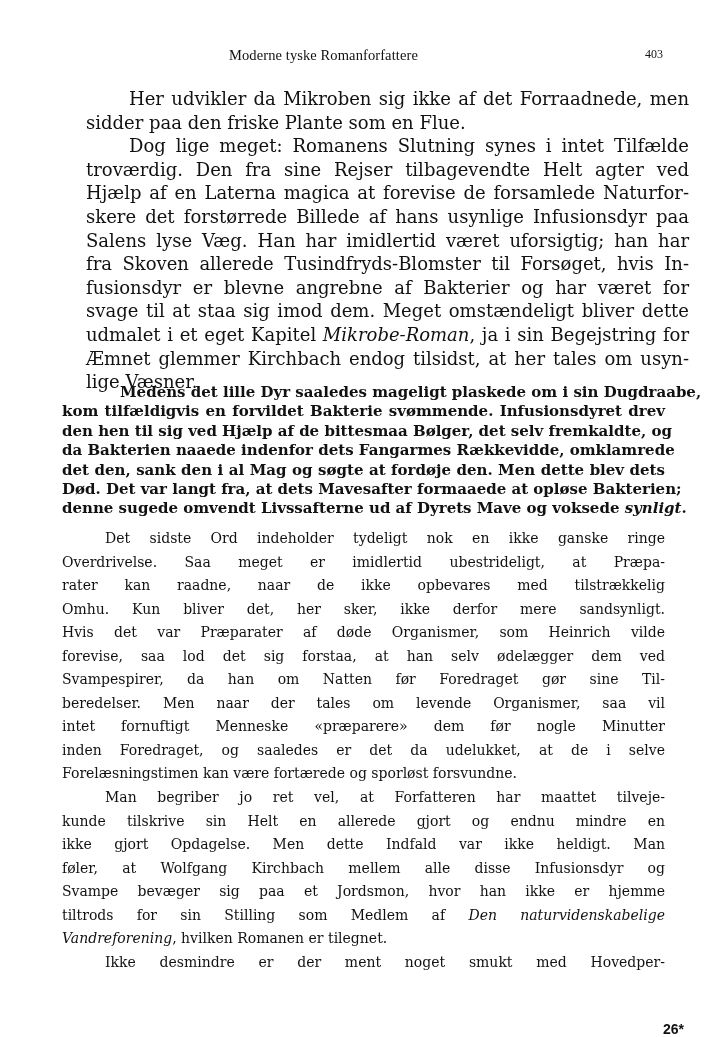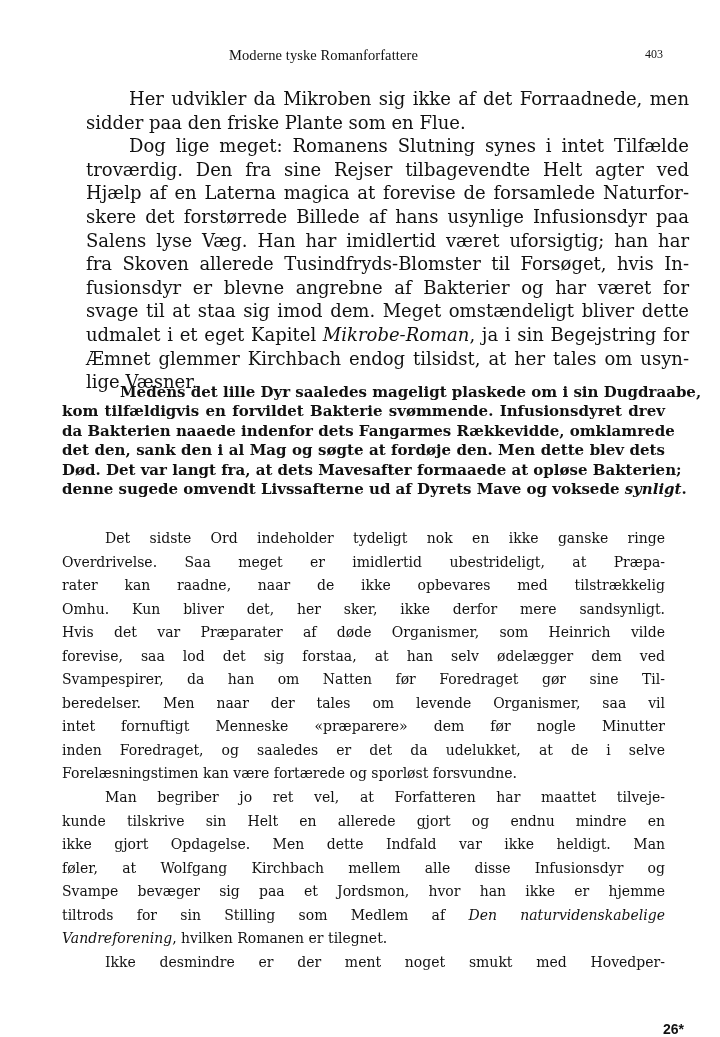--- a/index.html
+++ b/index.html
@@ -123,20 +123,21 @@
     <span class="line">fusionsdyr er blevne angrebne af Bakterier og har været for</span>
     <span class="line">svage til at staa sig imod dem.  Meget omstændeligt bliver dette</span>
     <span class="line"><span>udmalet i et eget Kapitel </span><span class="ital">Mikrobe-Roman</span><span>, ja i sin Begejstring for</span></span>
     <span class="line">Æmnet glemmer Kirchbach endog tilsidst, at her tales om usyn-</span>
     <span class="line last">lige Væsner.</span>
   </div>
 
   <div class="quote">
     <span class="line indent">Medens det lille Dyr saaledes mageligt plaskede om i sin Dugdraabe,</span>
     <span class="line">kom tilfældigvis en forvildet Bakterie svømmende.  Infusionsdyret drev</span>
+    <span class="line">den hen til sig ved Hjælp af de bittesmaa Bølger, det selv fremkaldte, og</span>
     <span class="line">da Bakterien naaede indenfor dets Fangarmes Rækkevidde, omklamrede</span>
     <span class="line">det den, sank den i al Mag og søgte at fordøje den.  Men dette blev dets</span>
     <span class="line">Død.  Det var langt fra, at dets Mavesafter formaaede at opløse Bakterien;</span>
     <span class="line"><span>denne sugede omvendt Livssafterne ud af Dyrets Mave og voksede </span><span class="ital">synligt</span><span>.</span></span>
   </div>
 
   <div class="body-text-2">
     <span class="line indent">Det sidste Ord indeholder tydeligt nok en ikke ganske ringe</span>
     <span class="line">Overdrivelse.  Saa meget er imidlertid ubestrideligt, at Præpa-</span>
     <span class="line">rater kan raadne, naar de ikke opbevares med tilstrækkelig</span>

